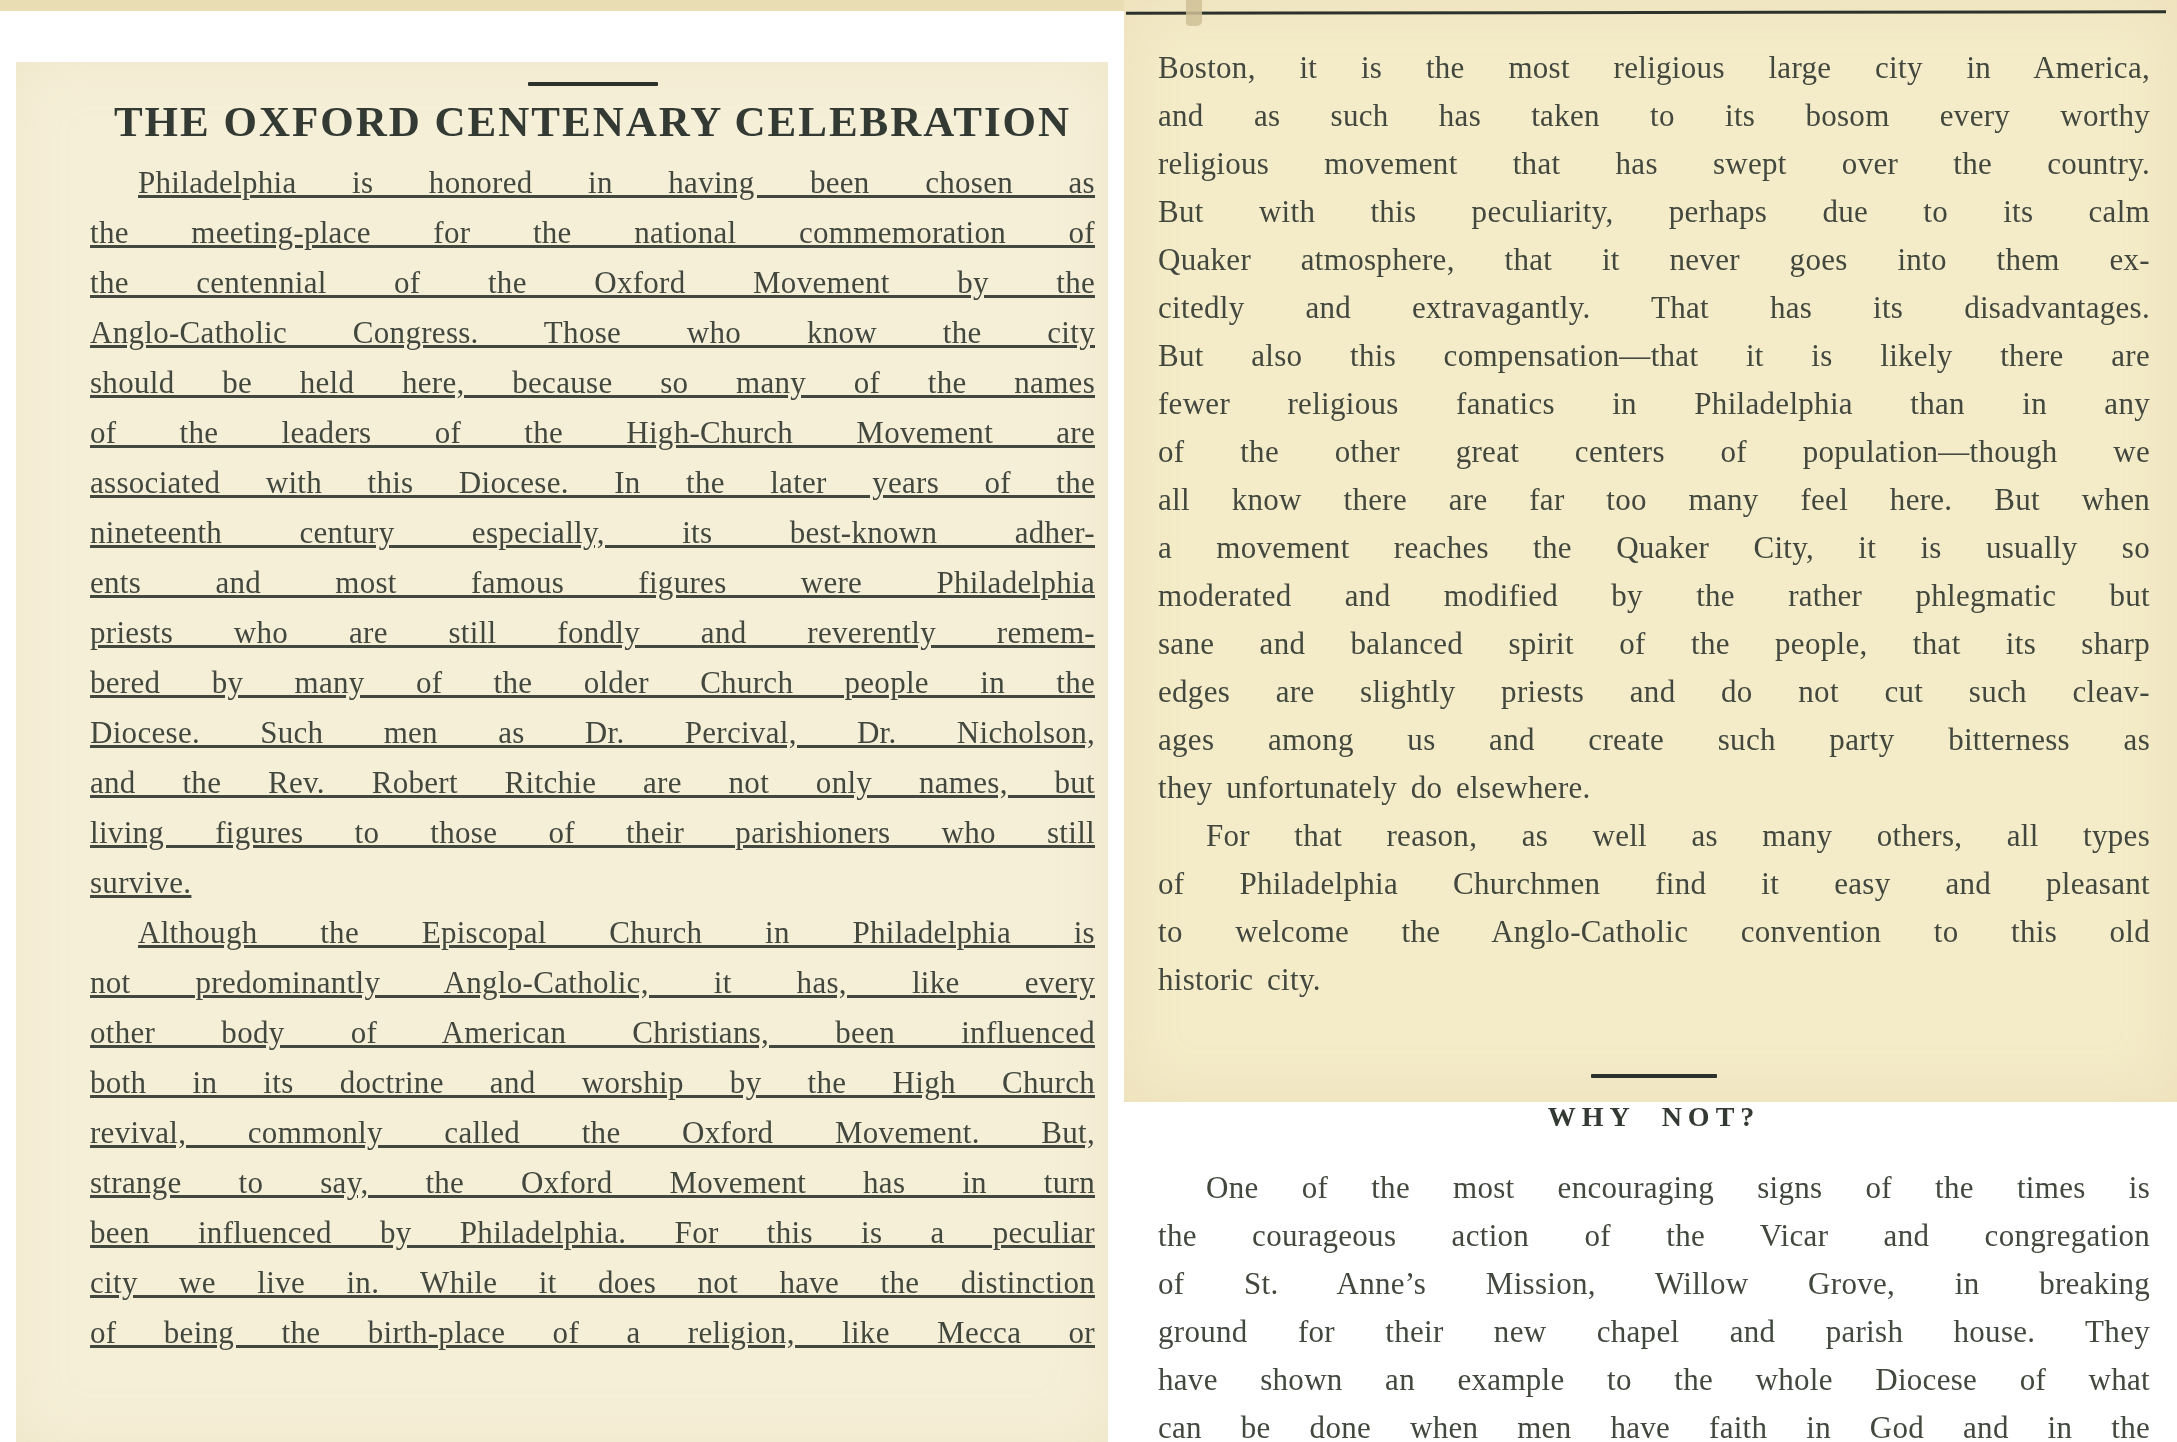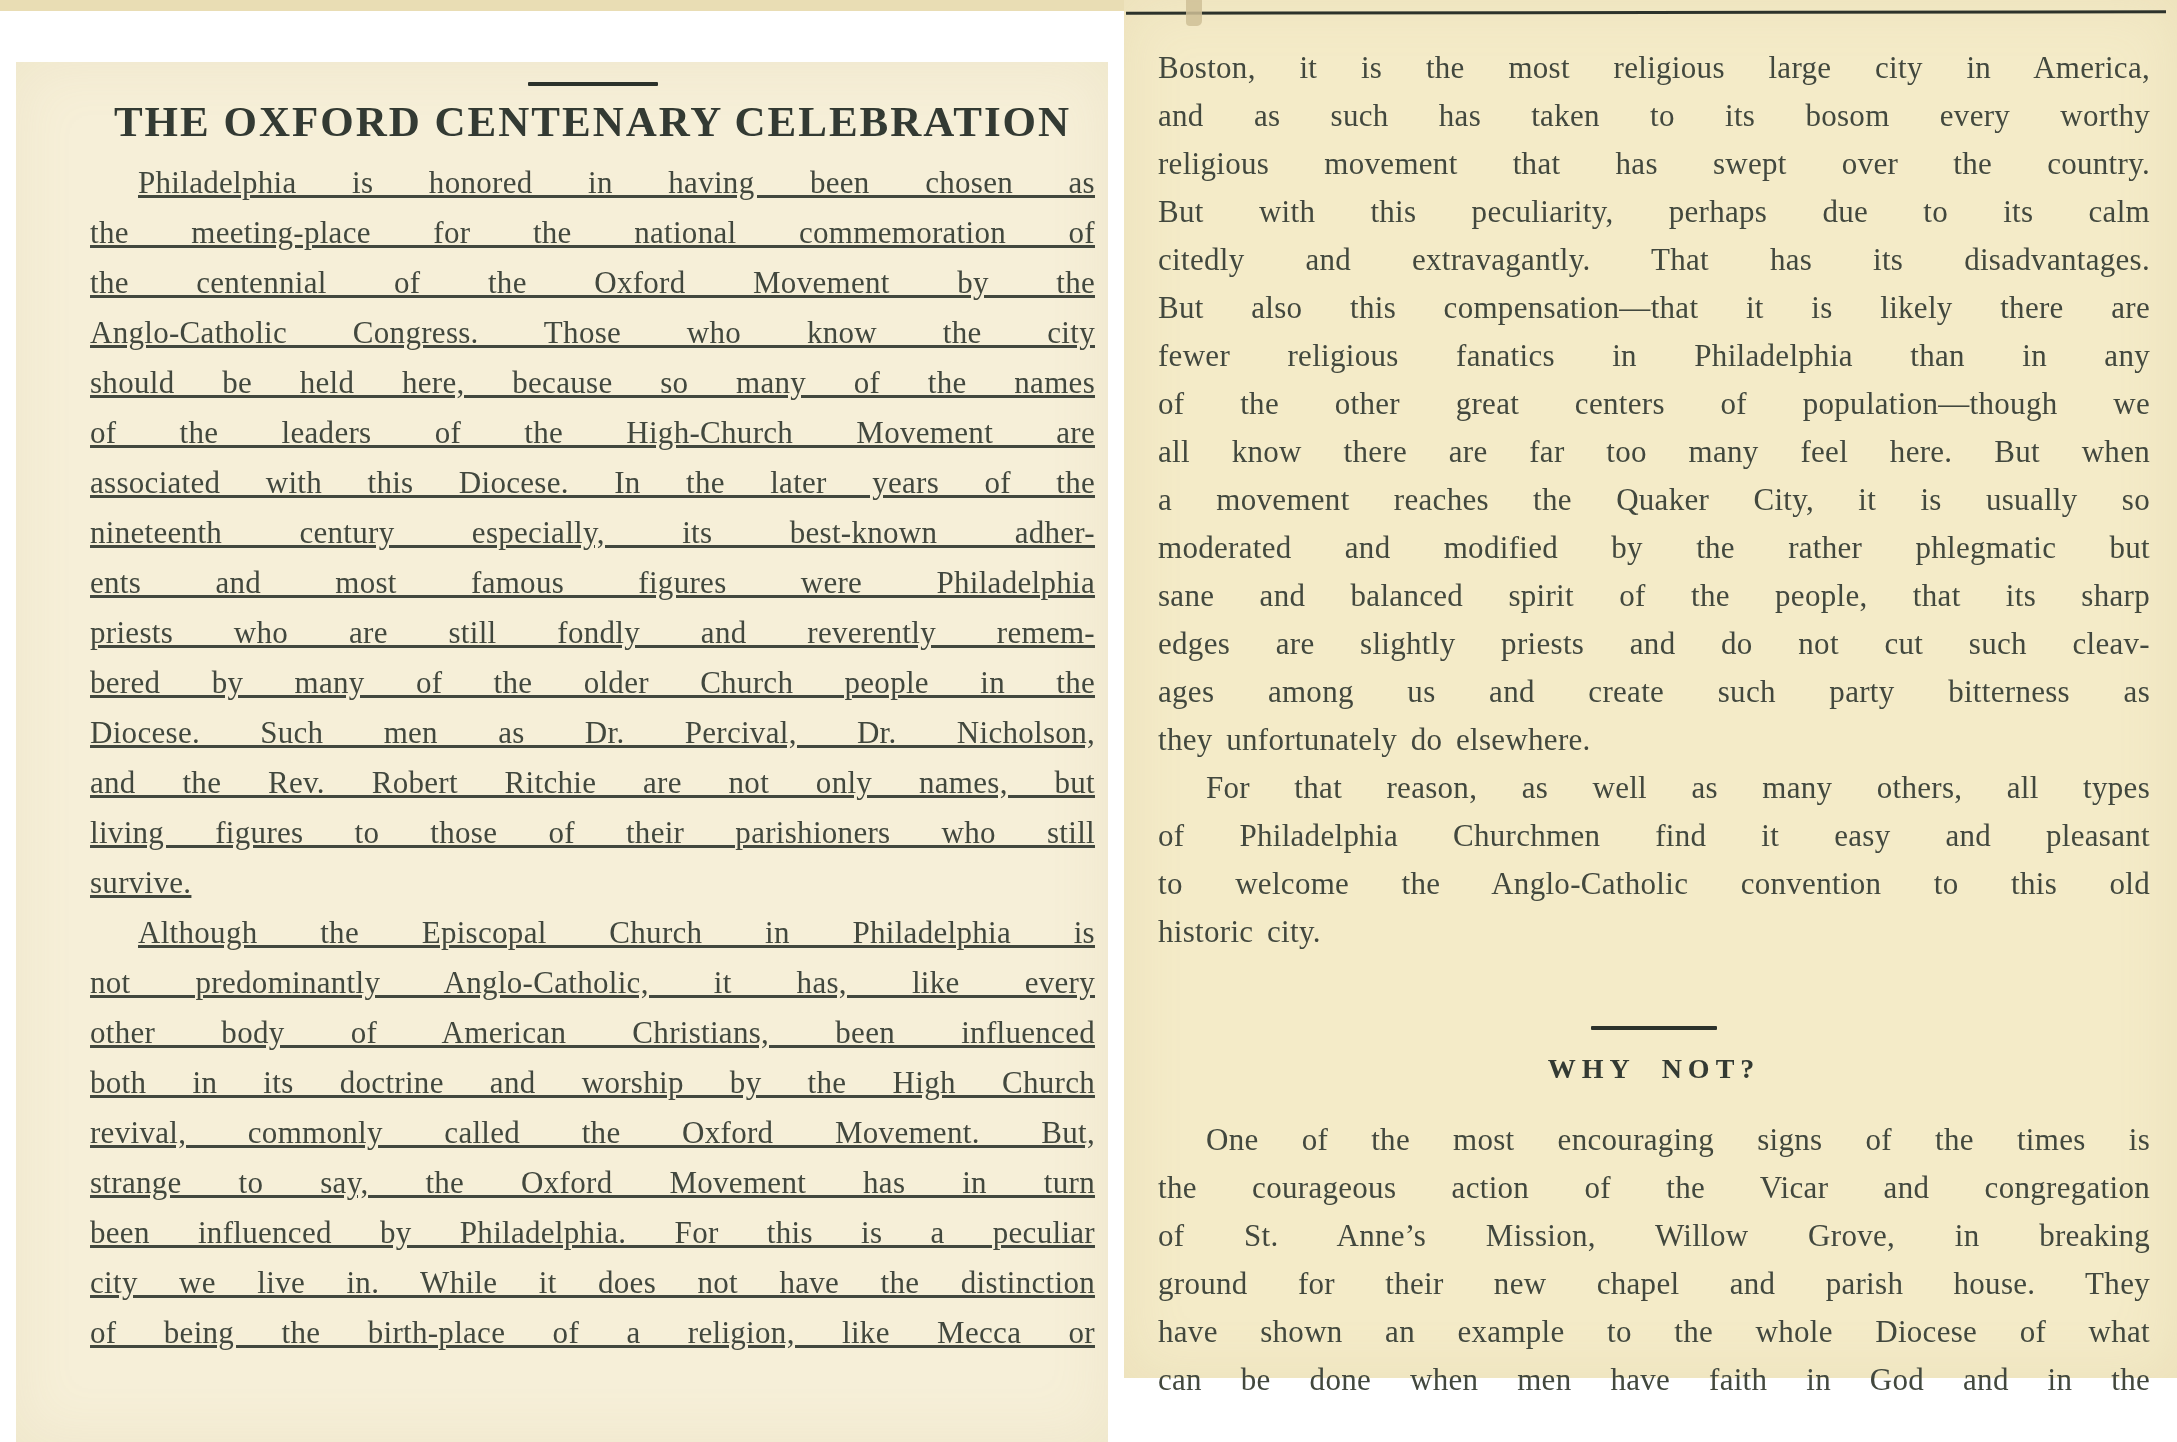--- a/index.html
+++ b/index.html
@@ -30,21 +30,21 @@
   .page{
     position:absolute;
     color:var(--ink);
   }
   .page-left{
     left:16px;top:62px;width:1092px;height:1380px;
     background:var(--left_page_bg);
     box-shadow:inset 0 0 60px rgba(190,170,110,0.12);
   }
   .page-right{
-    left:1124px;top:0;width:1053px;height:1378px;
+    left:1124px;top:0;width:1053px;height:1102px;
     background:var(--right_page_bg);
     box-shadow:inset 0 0 60px rgba(190,170,110,0.16);
     font-family:Liberation Serif, serif;
   }
   .rp-top-rule{
     position:absolute;left:2px;top:11px;width:1040px;height:3px;
     background:var(--rule);
     transform:rotate(-0.08deg);
   }
   .rp-tab{
@@ -162,20 +162,21 @@
   <div class="page page-right">
     <div class="rp-top-rule"></div>
     <div class="rp-tab"></div>
     <div class="rp-content">
       <div class="body-block rp-body-top">
           <div>
             <div class="line">Boston, it is the most religious large city in America,</div>
             <div class="line">and as such has taken to its bosom every worthy</div>
             <div class="line">religious movement that has swept over the country.</div>
             <div class="line">But with this peculiarity, perhaps due to its calm</div>
+            <div class="line">Quaker atmosphere, that it never goes into them ex-</div>
             <div class="line">citedly and extravagantly.  That has its disadvantages.</div>
             <div class="line">But also this compensation—that it is likely there are</div>
             <div class="line">fewer religious fanatics in Philadelphia than in any</div>
             <div class="line">of the other great centers of population—though we</div>
             <div class="line">all know there are far too many feel here.  But when</div>
             <div class="line">a movement reaches the Quaker City, it is usually so</div>
             <div class="line">moderated and modified by the rather phlegmatic but</div>
             <div class="line">sane and balanced spirit of the people, that its sharp</div>
             <div class="line">edges are slightly priests and do not cut such cleav-</div>
             <div class="line">ages among us and create such party bitterness as</div>

